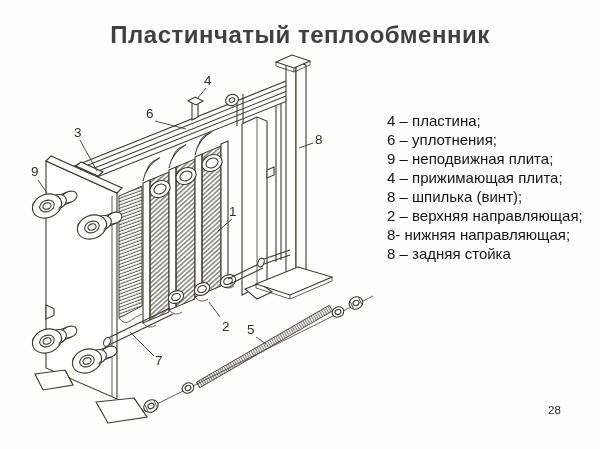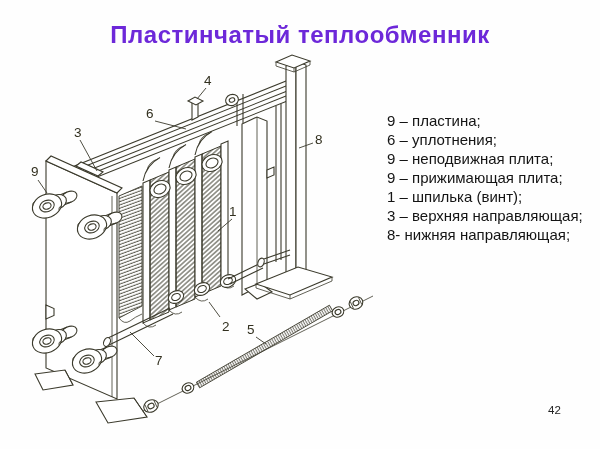--- a/index.html
+++ b/index.html
@@ -2,21 +2,21 @@
 <html><head>
 <meta charset="utf-8">
 <style>
   html,body{margin:0;padding:0;}
   .slide{
     position:relative;width:600px;height:449px;background:#fefefe;
     font-family:"Liberation Sans",sans-serif;overflow:hidden;
   }
   .title{
     position:absolute;left:0;top:21px;width:100%;text-align:center;
-    font-size:24px;font-weight:bold;letter-spacing:.5px;color:#6d28d9;
+    font-size:24px;font-weight:bold;letter-spacing:.5px;color:#404040;
   }
   .legend{
     position:absolute;left:387px;top:111px;width:205px;
     font-size:15px;line-height:19px;color:#141414;
   }
   .legend div{white-space:nowrap;}
   .page-number{
     position:absolute;left:548px;top:404px;font-size:11.5px;color:#222;
   }
   svg.diagram{position:absolute;left:0;top:0;}
@@ -223,24 +223,25 @@
         <text class="lbl" x="247" y="334">5</text>
         <text class="lbl" x="146" y="118">6</text>
         <text class="lbl" x="155" y="365">7</text>
         <text class="lbl" x="315" y="144">8</text>
         <text class="lbl" x="31" y="176">9</text>
       </g>
     </g>
   </svg>
 
   <div class="legend">
-    <div>9 – пластина;</div>
+    <div>4 – пластина;</div>
     <div>6 – уплотнения;</div>
     <div>9 – неподвижная плита;</div>
-    <div>9 – прижимающая плита;</div>
-    <div>1 – шпилька (винт);</div>
-    <div>3 – верхняя направляющая;</div>
+    <div>4 – прижимающая плита;</div>
+    <div>8 – шпилька (винт);</div>
+    <div>2 – верхняя направляющая;</div>
     <div>8- нижняя направляющая;</div>
+    <div>8 – задняя стойка</div>
   </div>
 
-  <div class="page-number">42</div>
+  <div class="page-number">28</div>
 
 </div>
 
 </body></html>

